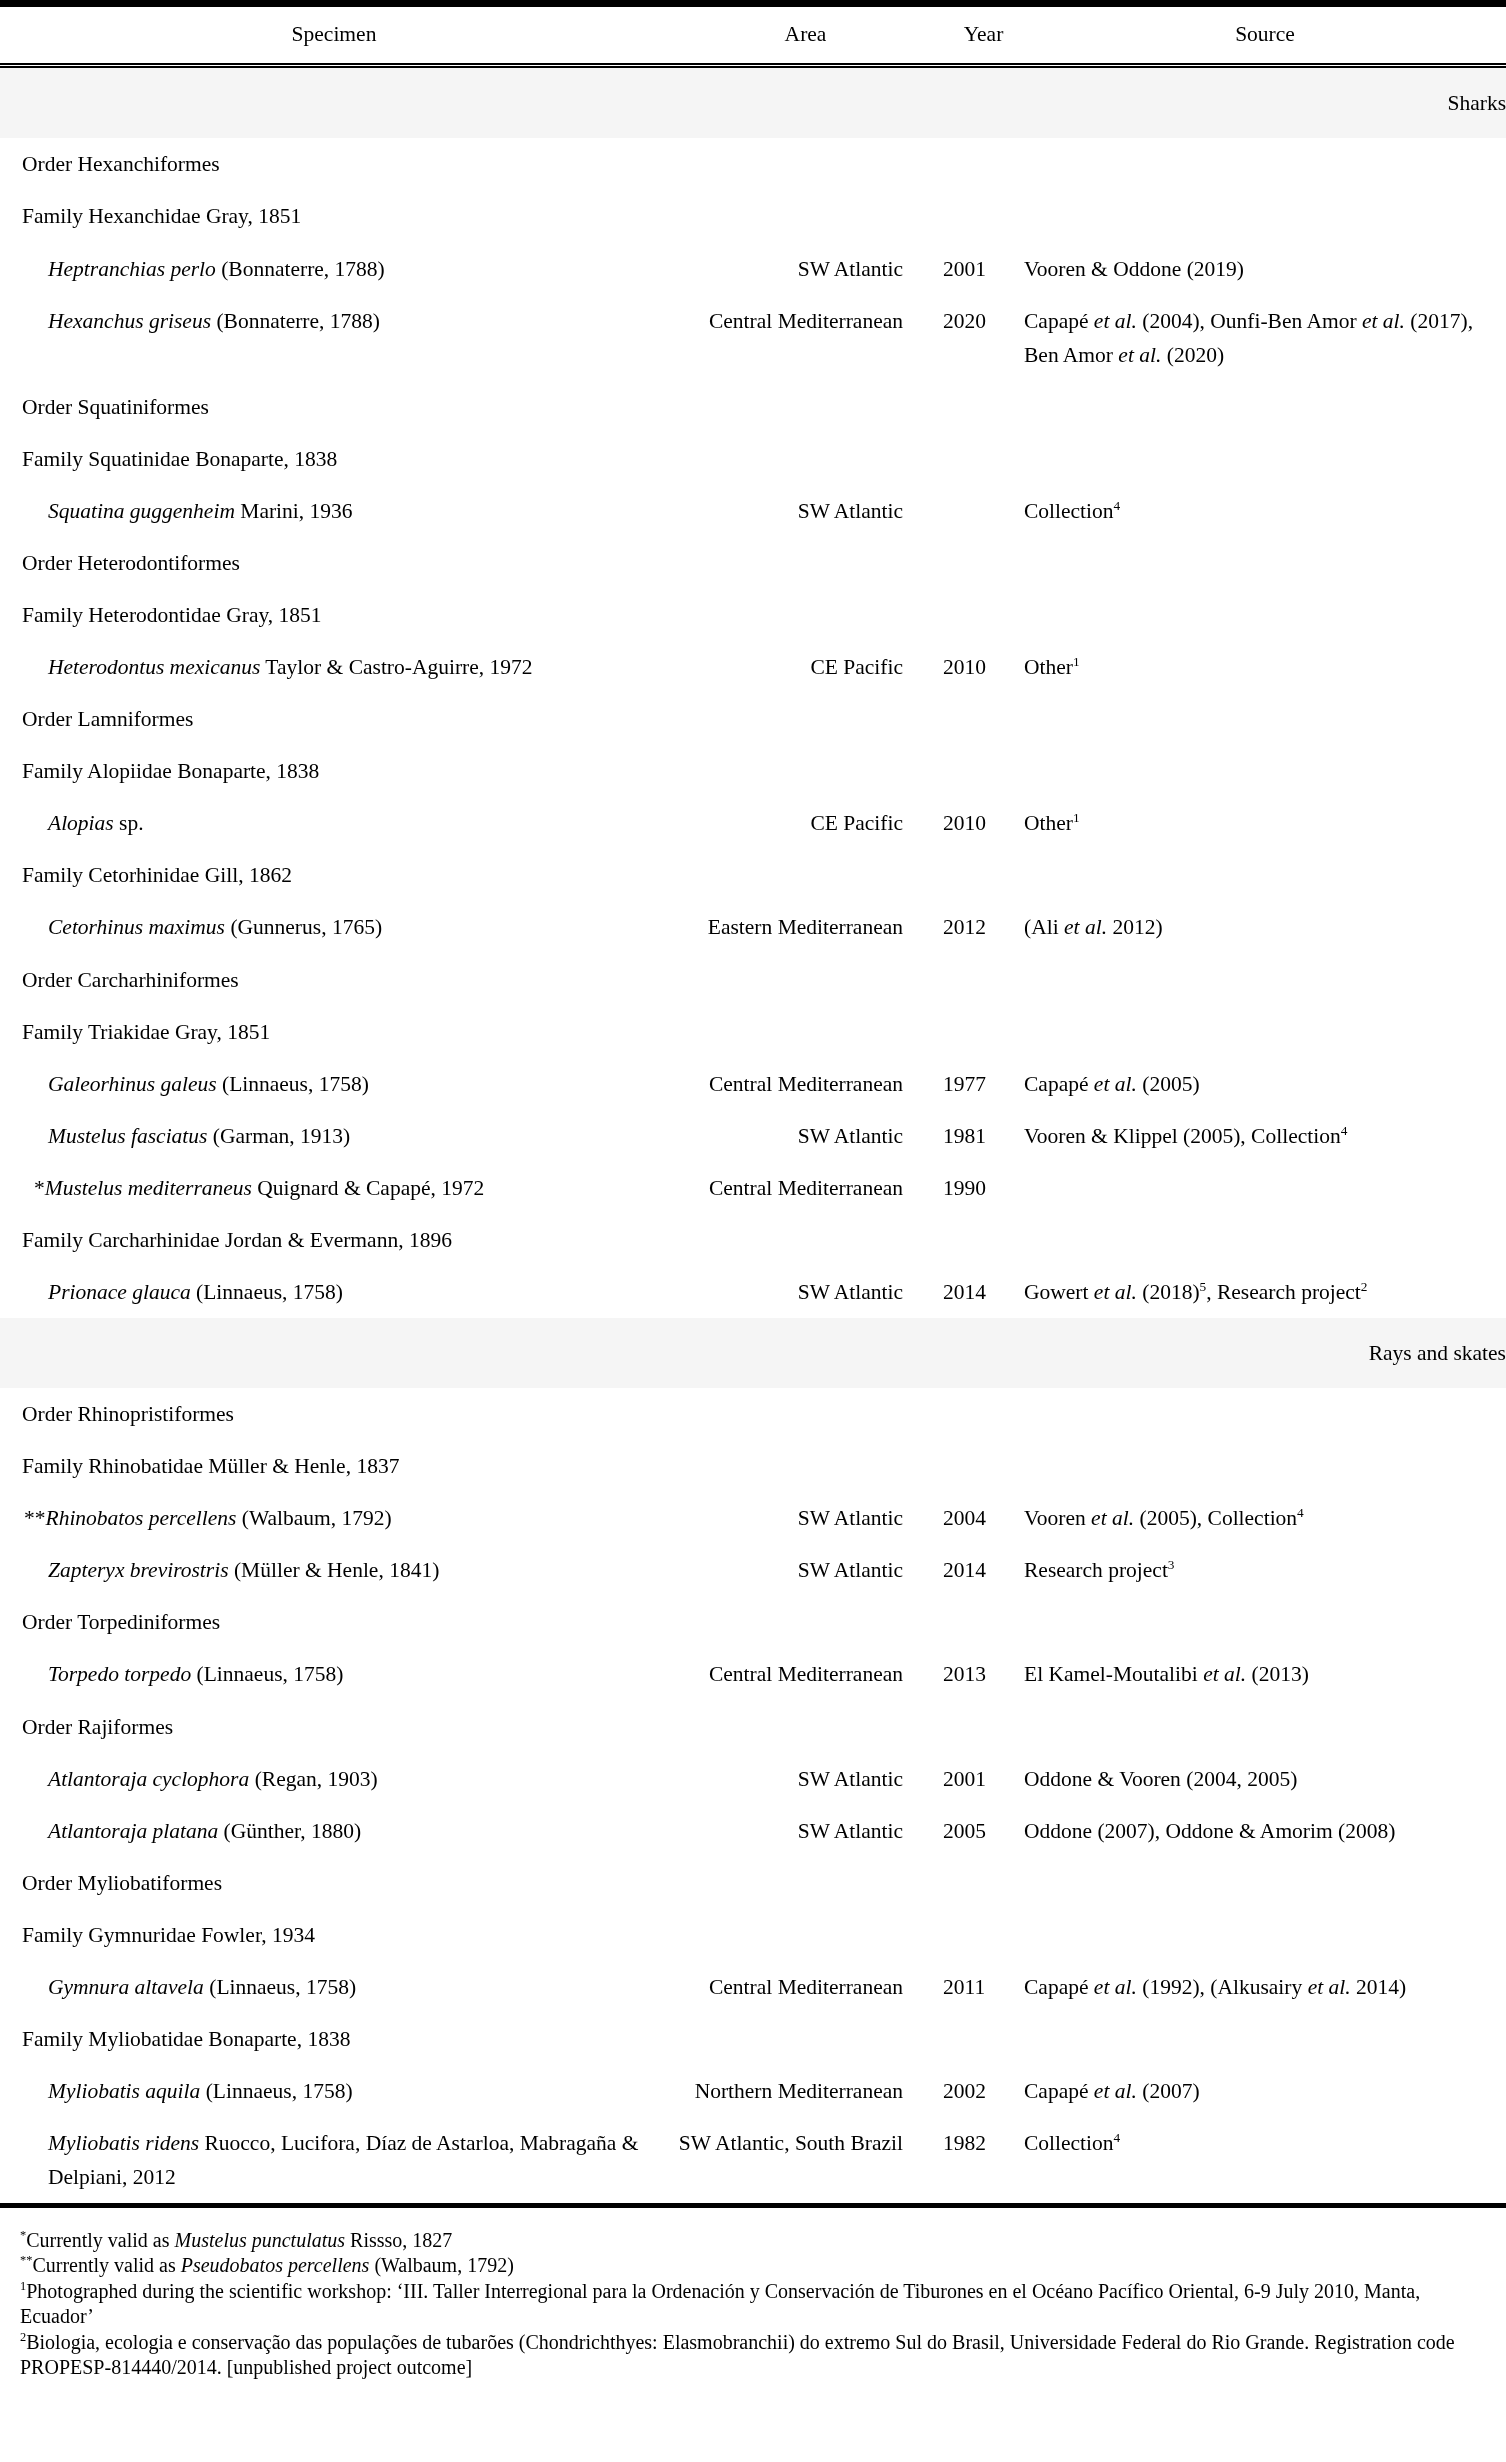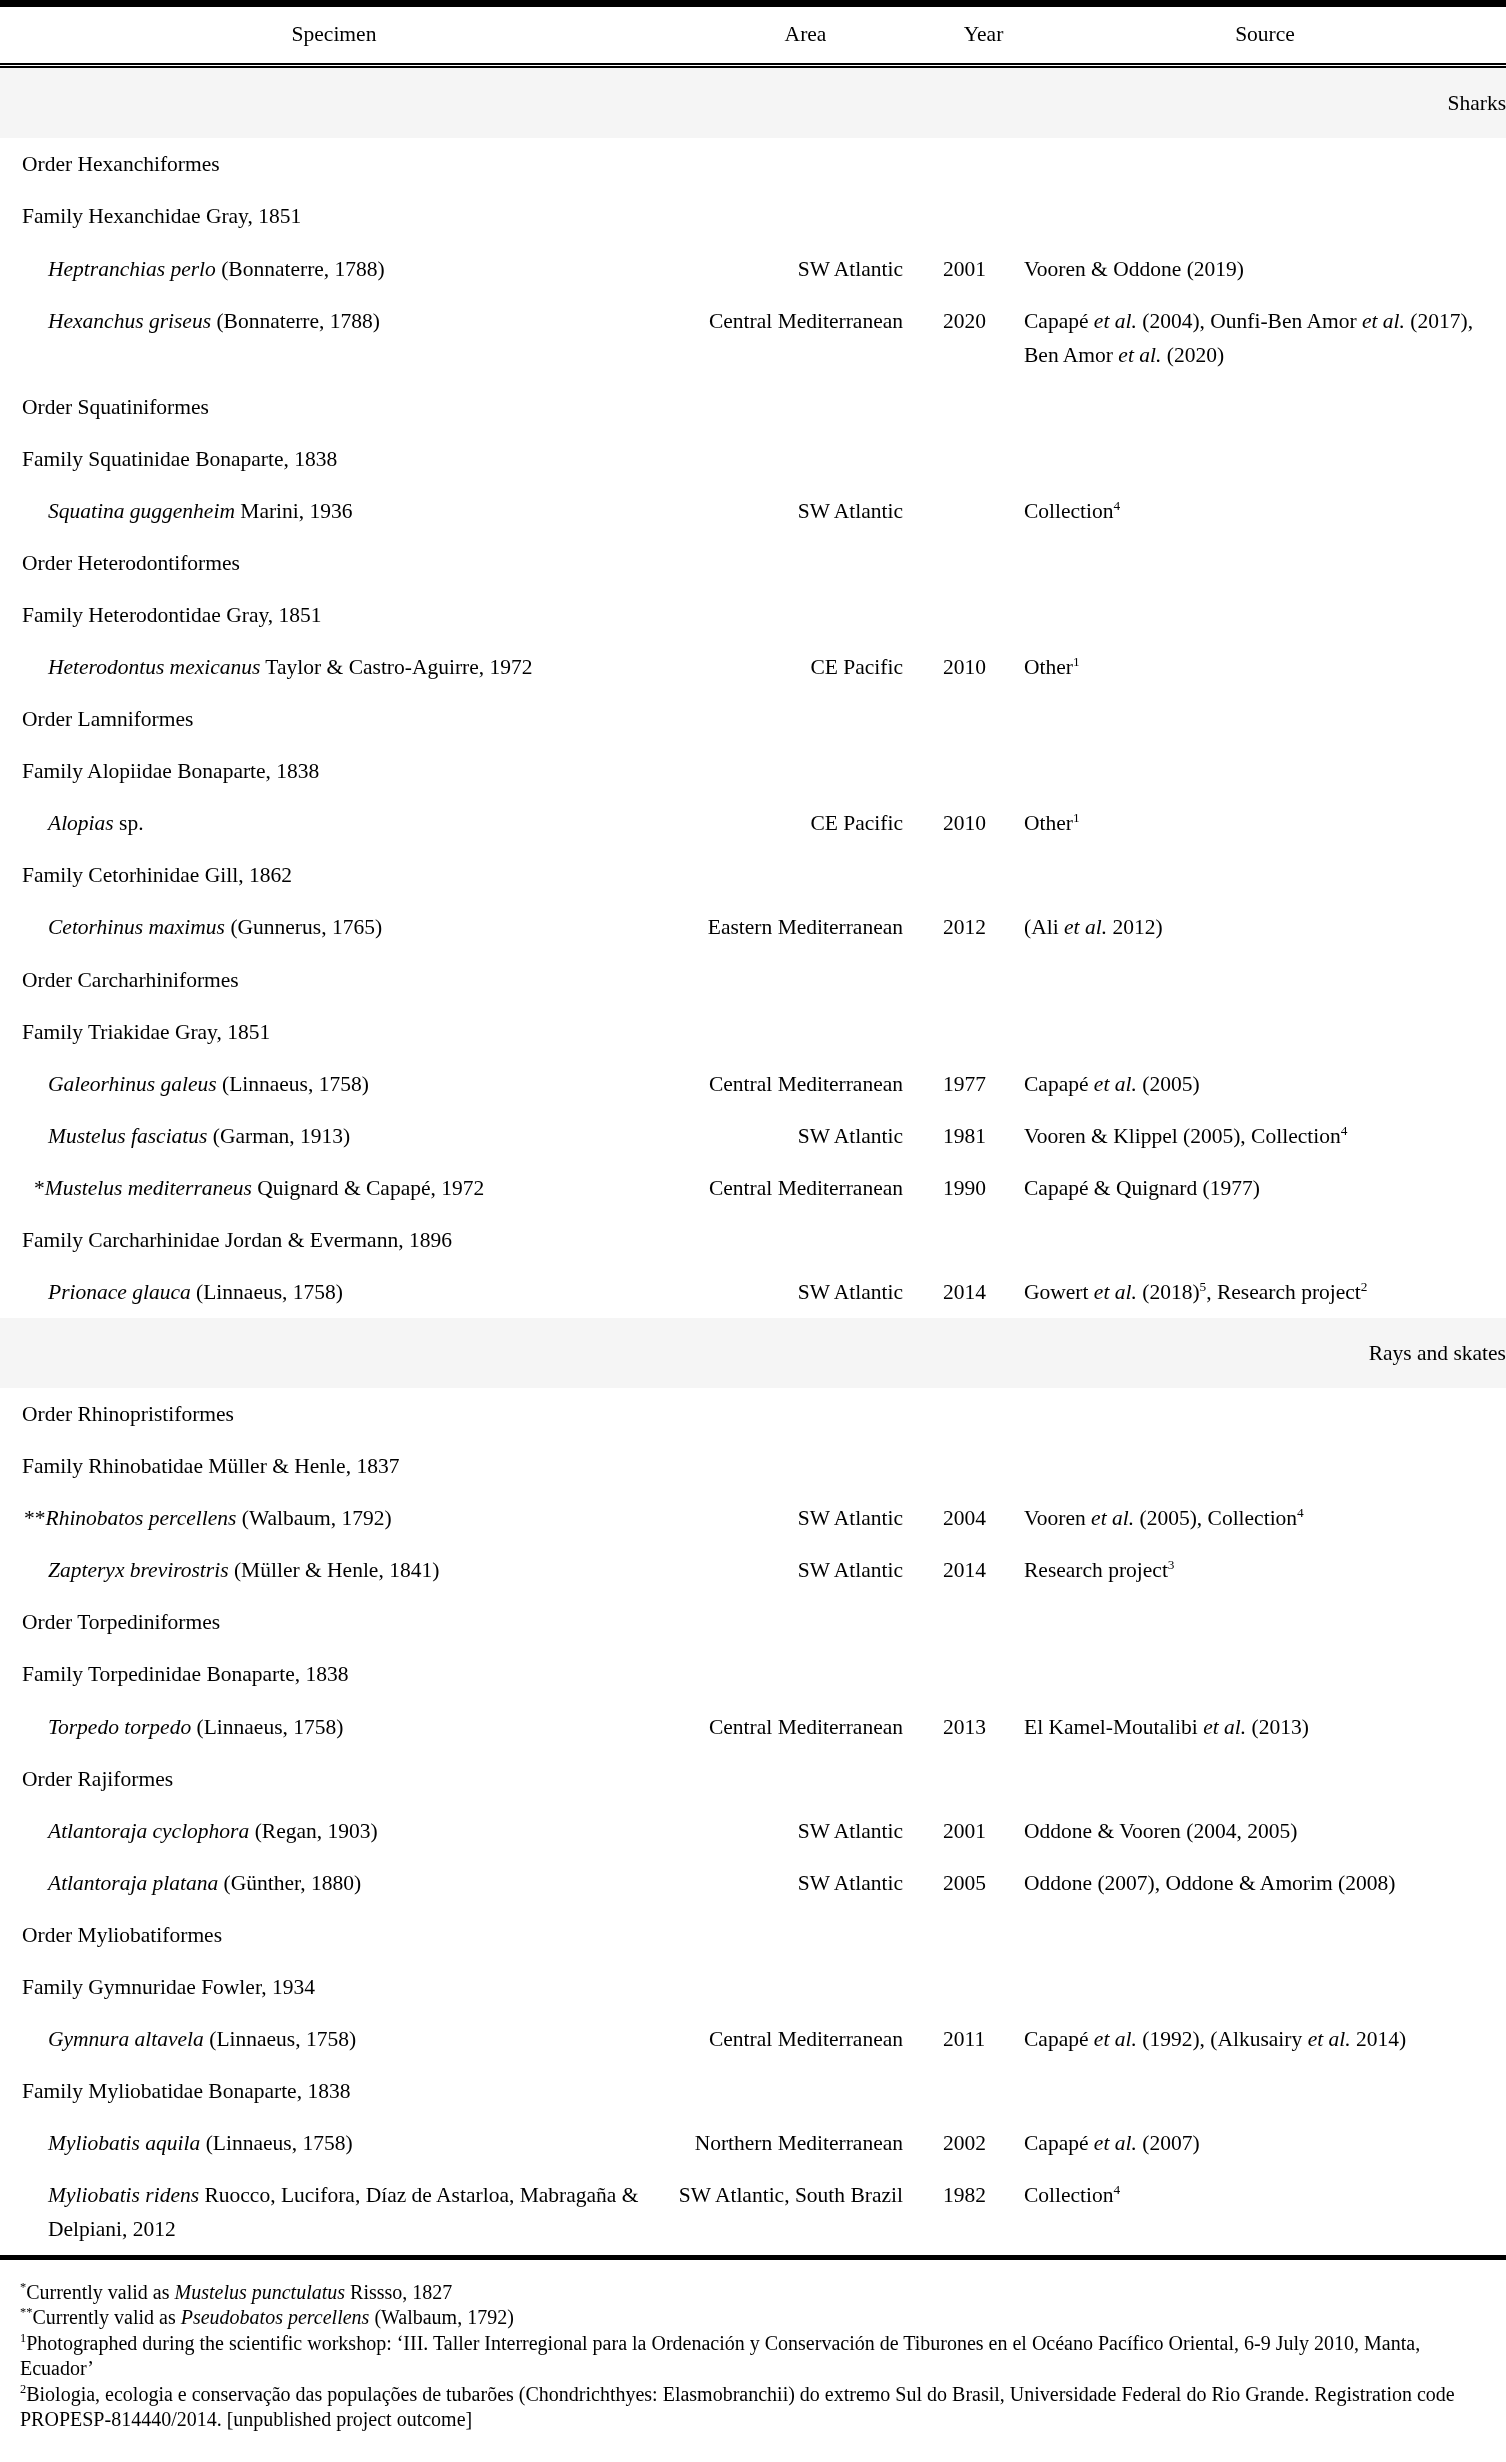--- a/index.html
+++ b/index.html
@@ -152,21 +152,20 @@
       <div class="row species">
         <div class="cell c-name"><span><i>Mustelus fasciatus</i></span><span> (Garman, 1913)</span></div>
         <div class="cell c-area">SW Atlantic</div>
         <div class="cell c-year">1981</div>
         <div class="cell c-src"><span>Vooren &amp; Klippel (2005), Collection</span><sup>4</sup></div>
       </div>
       <div class="row species star1">
         <div class="cell c-name"><span>*</span><span><i>Mustelus mediterraneus</i></span><span> Quignard &amp; Capapé, 1972</span></div>
         <div class="cell c-area">Central Mediterranean</div>
         <div class="cell c-year">1990</div>
-        <div class="cell c-src"><span>Capapé &amp; Quignard (1977)</span></div>
       </div>
       <div class="row family">
         <div class="cell c-name"><span>Family Carcharhinidae Jordan &amp; Evermann, 1896</span></div>
       </div>
       <div class="row species">
         <div class="cell c-name"><span><i>Prionace glauca</i></span><span> (Linnaeus, 1758)</span></div>
         <div class="cell c-area">SW Atlantic</div>
         <div class="cell c-year">2014</div>
         <div class="cell c-src"><span>Gowert </span><span><i>et al.</i></span><span> (2018)</span><sup>5</sup><span>, Research project</span><sup>2</sup></div>
       </div>
@@ -186,23 +185,20 @@
         <div class="cell c-src"><span>Vooren </span><span><i>et al.</i></span><span> (2005), Collection</span><sup>4</sup></div>
       </div>
       <div class="row species">
         <div class="cell c-name"><span><i>Zapteryx brevirostris</i></span><span> (Müller &amp; Henle, 1841)</span></div>
         <div class="cell c-area">SW Atlantic</div>
         <div class="cell c-year">2014</div>
         <div class="cell c-src"><span>Research project</span><sup>3</sup></div>
       </div>
       <div class="row order">
         <div class="cell c-name"><span>Order Torpediniformes</span></div>
-      </div>
-      <div class="row family">
-        <div class="cell c-name"><span>Family Torpedinidae Bonaparte, 1838</span></div>
       </div>
       <div class="row species">
         <div class="cell c-name"><span><i>Torpedo torpedo</i></span><span> (Linnaeus, 1758)</span></div>
         <div class="cell c-area">Central Mediterranean</div>
         <div class="cell c-year">2013</div>
         <div class="cell c-src"><span>El Kamel-Moutalibi </span><span><i>et al.</i></span><span> (2013)</span></div>
       </div>
       <div class="row order">
         <div class="cell c-name"><span>Order Rajiformes</span></div>
       </div>

